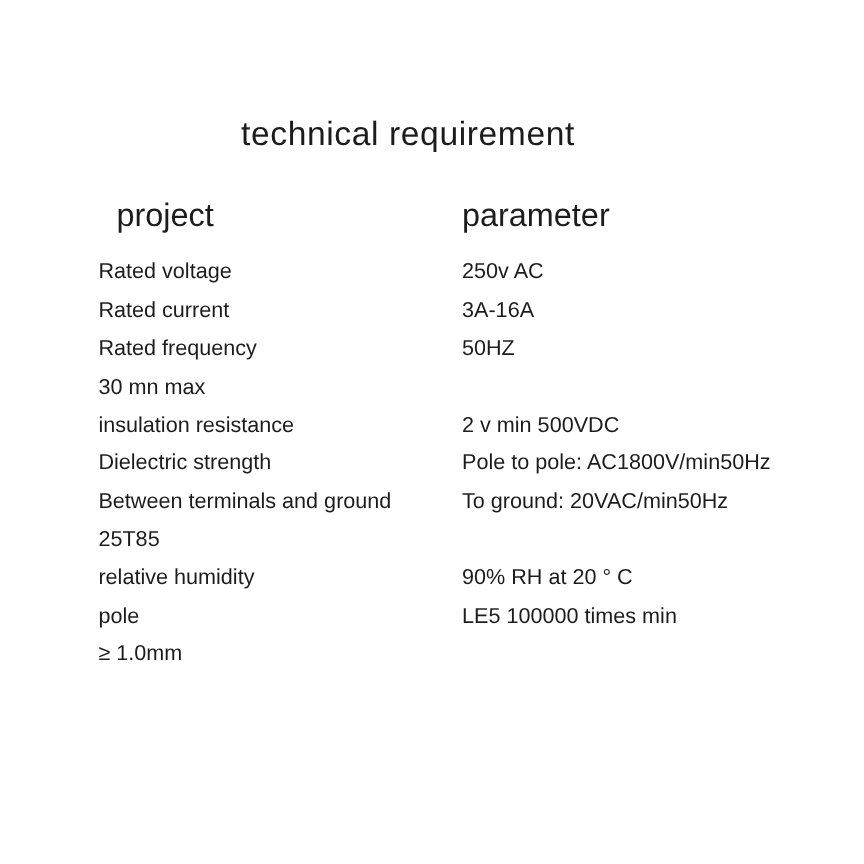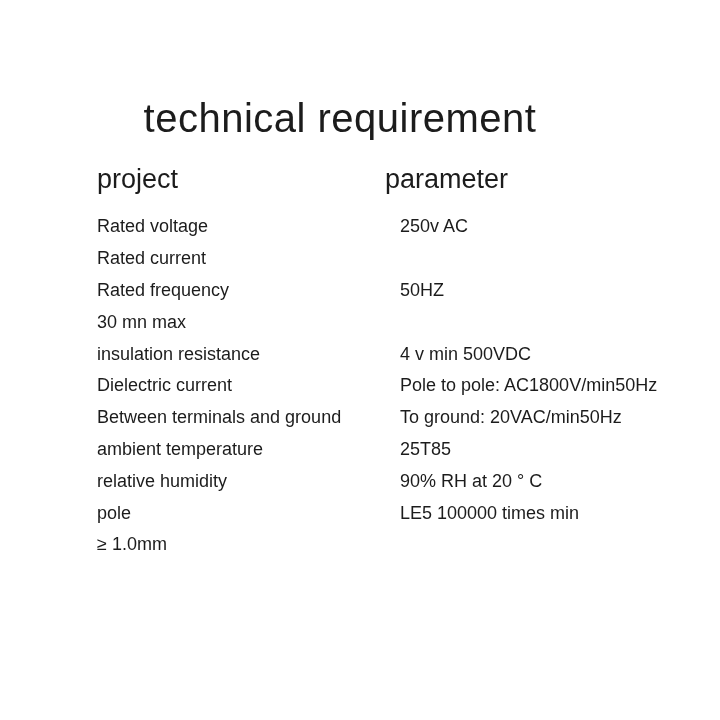--- a/index.html
+++ b/index.html
@@ -14,21 +14,21 @@
     font-family: "Liberation Sans", "DejaVu Sans", sans-serif;
     color: #1c1c1c;
     overflow: hidden;
   }
   .doc-title {
     position: absolute;
     top: 96px;
     left: 0;
     right: 40px;
     text-align: center;
-    font-size: 40px;
+    font-size: 28px;
     font-weight: 500;
     letter-spacing: 0.5px;
     white-space: nowrap;
   }
   .col-headers {
     position: absolute;
     top: 164px;
     left: 0;
     width: 100%;
     height: 36px;
@@ -40,21 +40,20 @@
     font-weight: 500;
     white-space: nowrap;
   }
   .col-header.project   { left: 97px; }
   .col-header.parameter { left: 385px; }
   .spec-table {
     position: absolute;
     top: 211px;
     left: 82px;
     width: 620px;
-    margin-left: 15px;
   }
   .spec-row {
     display: flex;
     align-items: center;
     height: 31.8px;
   }
   .cell {
     font-size: 18px;
     font-weight: 500;
     white-space: nowrap;
@@ -81,48 +80,48 @@
 
   <div class="spec-table">
 
     <div class="spec-row">
       <span class="cell project-cell">Rated voltage</span>
       <span class="cell parameter-cell">250v AC</span>
     </div>
 
     <div class="spec-row">
       <span class="cell project-cell">Rated current</span>
+      <span class="cell parameter-cell">3A-16A</span>
     </div>
 
     <div class="spec-row">
       <span class="cell project-cell">Rated frequency</span>
       <span class="cell parameter-cell">50HZ</span>
     </div>
 
     <div class="spec-row">
       <span class="cell parameter-cell">30 mn max</span>
     </div>
 
     <div class="spec-row">
       <span class="cell project-cell">insulation resistance</span>
-      <span class="cell parameter-cell">4 v min 500VDC</span>
+      <span class="cell parameter-cell">2 v min 500VDC</span>
     </div>
 
     <div class="spec-row">
-      <span class="cell project-cell">Dielectric current</span>
+      <span class="cell project-cell">Dielectric strength</span>
       <span class="cell parameter-cell">Pole to pole: AC1800V/min50Hz</span>
     </div>
 
     <div class="spec-row">
       <span class="cell project-cell">Between terminals and ground</span>
       <span class="cell parameter-cell">To ground: 20VAC/min50Hz</span>
     </div>
 
     <div class="spec-row">
-      <span class="cell project-cell">ambient temperature</span>
       <span class="cell parameter-cell">25T85</span>
     </div>
 
     <div class="spec-row">
       <span class="cell project-cell">relative humidity</span>
       <span class="cell parameter-cell">90% RH at 20 ° C</span>
     </div>
 
     <div class="spec-row">
       <span class="cell project-cell">pole</span>

